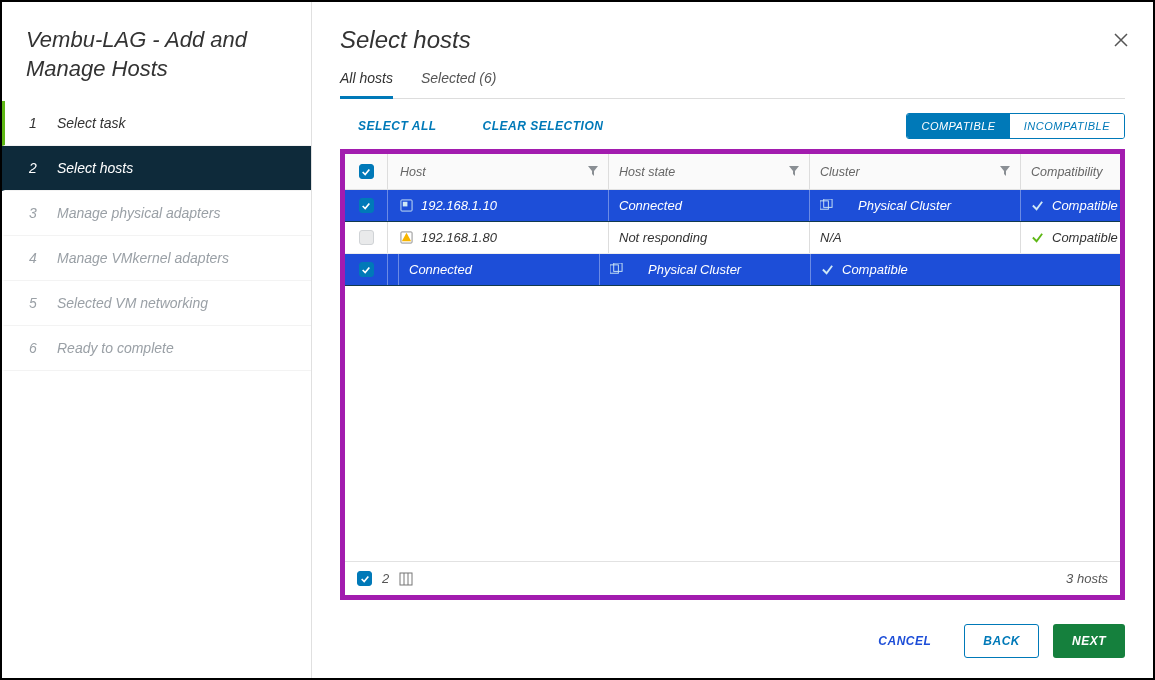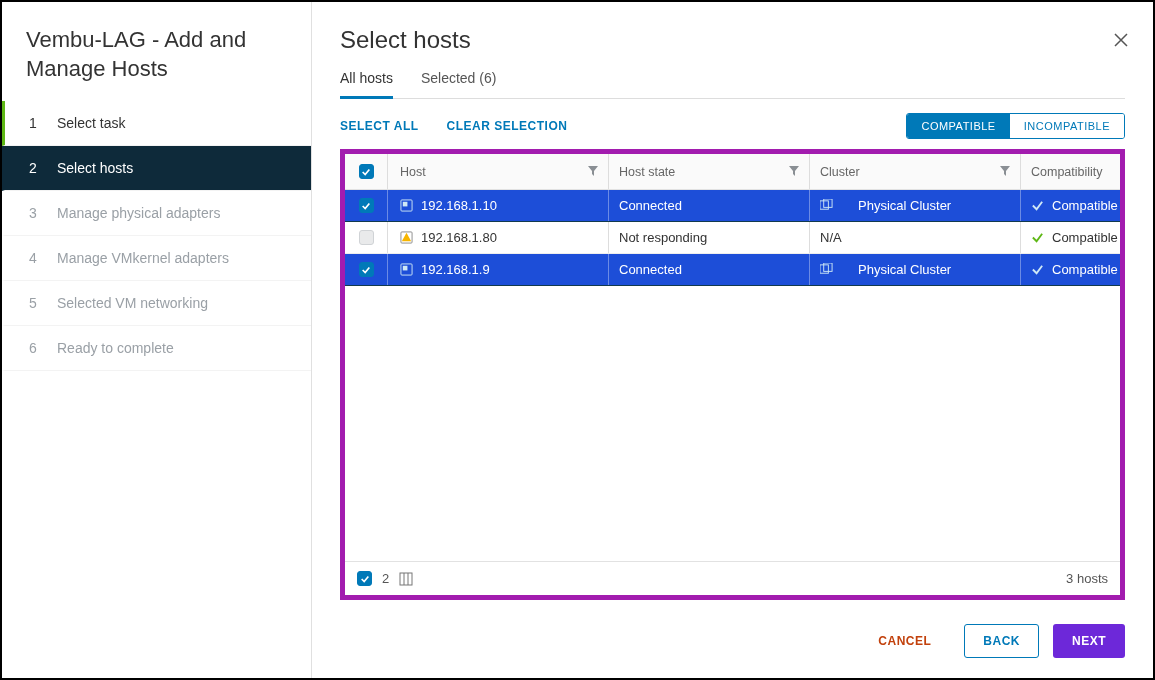--- a/index.html
+++ b/index.html
@@ -1,37 +1,37 @@
 <!DOCTYPE html>
 <html><head>
 <meta charset="utf-8">
 <style>
   * { box-sizing: border-box; }
   html, body { margin:0; padding:0; font-family: "Segoe UI", Arial, sans-serif; }
-  .frame { width:1155px; height:680px; border:2px solid #000; display:flex; background:#fff; }
+  .frame { width:1155px; height:680px; border:2px solid #000; display:flex; background:#fff;font-style:italic; }
   
   .sidebar { width:310px; border-right:1px solid #e0e0e0; padding:24px 0 0 0; background:#fff; }
   .sidebar-title { font-size:22px; font-weight:300; color:#333; padding:0 24px 12px 24px; line-height:1.3; }
   .steps { margin-top:6px; }
   .step { display:flex; align-items:center; gap:14px; padding:14px 24px 14px 24px; font-size:14px; color:#9aa0a6; border-left:3px solid transparent; border-bottom:1px solid #f3f3f3; }
   .step.done { color:#333; border-left:3px solid #5eb715; }
   .step.active { background:#0e2a3a; color:#fff; border-left:3px solid #0e2a3a; }
   .step .num { width:14px; text-align:left; }
   
   .steps { position:relative; }
   
   .main { flex:1; position:relative; display:flex; flex-direction:column; padding:24px 28px 20px 28px; }
   .close-x { position:absolute; right:24px; top:28px; font-size:20px; color:#555; cursor:pointer; }
   .h1 { font-size:24px; font-weight:300; color:#333; margin:0 0 8px 0; }
   .sub { font-size:13px; color:#555; margin:0 0 14px 0; }
   .tabs { display:flex; gap:28px; border-bottom:1px solid #ddd; }
   .tab { padding:8px 0 10px 0; font-size:14px; color:#555; cursor:pointer; }
   .tab.active { color:#333; border-bottom:3px solid #0079b8; margin-bottom:-1px; }
   .row-controls { display:flex; justify-content:space-between; align-items:center; margin:14px 0 10px 0; }
-  .link-btn { font-size:12px; letter-spacing:.5px; color:#0079b8; font-weight:600; cursor:pointer; }
+  .link-btn { font-size:12px; letter-spacing:.5px; color:#0079b8; font-weight:600; cursor:pointer;margin-left:18px; }
   .link-grp { display:flex; gap:28px; }
   .toggle-grp { display:flex; border:1px solid #0079b8; border-radius:3px; overflow:hidden; }
   .toggle { font-size:11px; letter-spacing:.5px; padding:6px 14px; color:#0079b8; background:#fff; cursor:pointer; }
   .toggle.active { background:#0079b8; color:#fff; }
   
   .grid { border:5px solid #a21caf; font-size:13px; color:#333; display:flex; flex-direction:column; flex:1; min-height:0; }
   .grid-head, .grid-row { display:flex; align-items:center; }
   .grid-head { background:#fafafa; border-bottom:1px solid #e2e2e2; height:36px; }
   .col-chk { width:42px; display:flex; justify-content:center; align-items:center; }
   .col-host { width:210px; display:flex; align-items:center; gap:8px; padding-left:2px; }
@@ -51,23 +51,23 @@
   .cb.checked { background:#0079b8; border-color:#0079b8; color:#fff; }
   .cb.disabled { background:#e9eaeb; border-color:#d0d3d6; cursor:default;}
   .cb svg { width:10px; height:10px; }
   
   .ic { display:inline-flex; }
   .check-green { color:#5eb715; }
   .grid-row.sel .host-ico, .grid-row.sel .clus-ico, .grid-row.sel .check-green { color:#cfe8f5; }
   
   .footer { display:flex; justify-content:flex-end; gap:14px; margin-top:24px; align-items:center; }
   .btn { font-size:12px; letter-spacing:.5px; font-weight:600; padding:9px 18px; border-radius:3px; cursor:pointer; border:1px solid transparent;}
-  .btn-text { color:#c2410c; background:transparent; }
+  .btn-text { color:#1d4ed8; background:transparent; }
   .btn-outline { color:#0079b8; background:#fff; border:1px solid #0079b8; }
-  .btn-primary { color:#fff; background:#6d28d9; }
+  .btn-primary { color:#fff; background:#15803d; }
   .sel-count { display:flex; align-items:center; gap:10px; }
   .col-picker { color:#777; cursor:pointer; display:inline-flex; }
 </style>
 </head>
 <body>
 
 <div class="frame">
 
   <div class="sidebar">
     <div class="sidebar-title">Vembu-LAG - Add and Manage Hosts</div>
@@ -242,29 +242,20 @@
 
         <div class="grid-row sel">
           <div class="col-chk">
             <span class="cb checked">
               <svg viewBox="0 0 12 12">
                   <path d="M2 6 L5 9 L10 3" stroke="#fff" stroke-width="2" fill="none"></path>
                 </svg>
             </span>
           </div>
           <span class="vsep"></span>
-          <div class="col-host">
-            <span class="ic host-ico">
-              <svg width="13" height="13" viewBox="0 0 14 14">
-                  <rect x="1" y="1" width="12" height="12" rx="1" fill="none" stroke="currentColor"></rect>
-                  <rect x="3" y="3" width="5" height="5" fill="currentColor"></rect>
-                </svg>
-            </span>
-            <span>192.168.1.9</span>
-          </div>
           <span class="vsep"></span>
           <div class="col-state">Connected</div>
           <span class="vsep"></span>
           <div class="col-clus">
             <span class="ic clus-ico">
               <svg width="13" height="13" viewBox="0 0 14 14">
                   <rect x="0" y="2" width="9" height="9" fill="none" stroke="currentColor"></rect>
                   <rect x="4" y="0" width="9" height="9" fill="none" stroke="currentColor"></rect>
                 </svg>
             </span>

